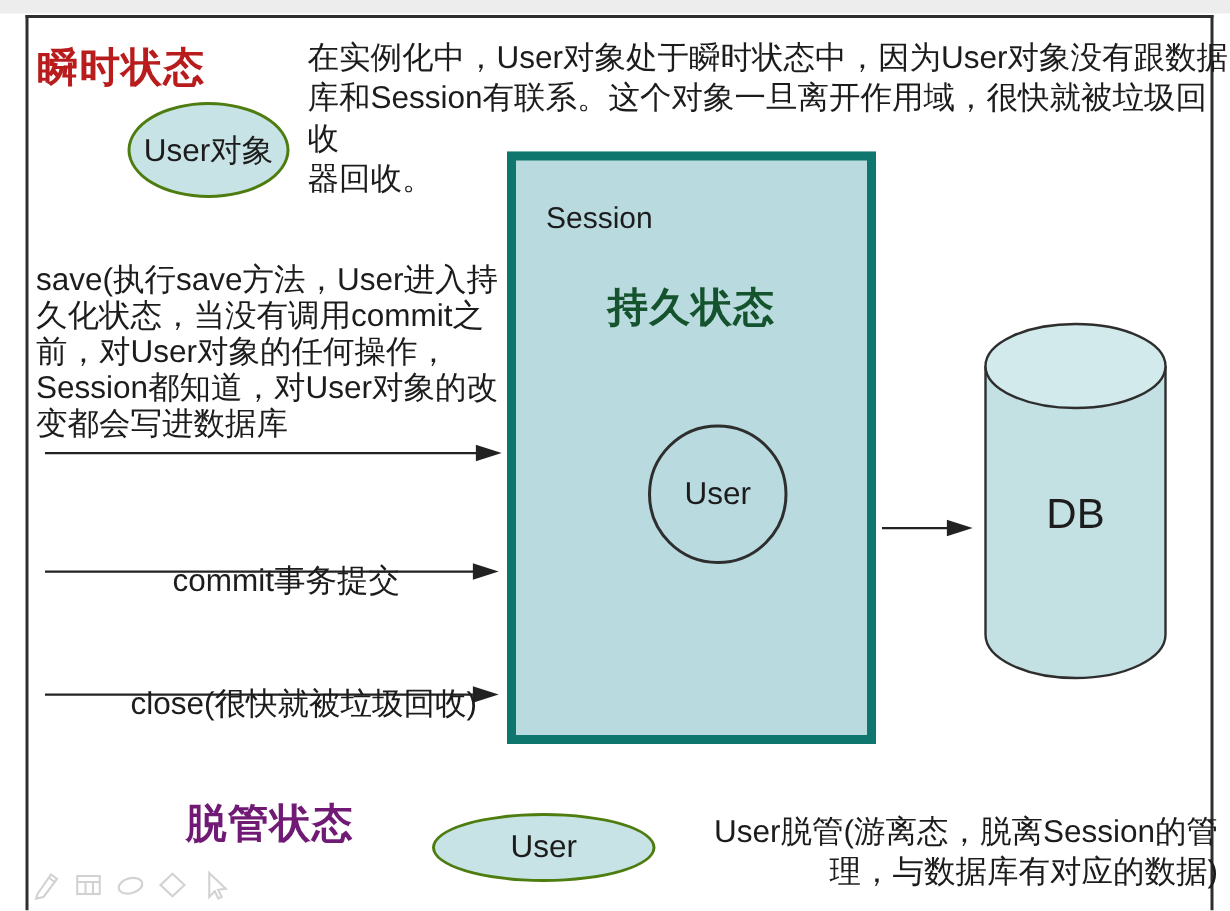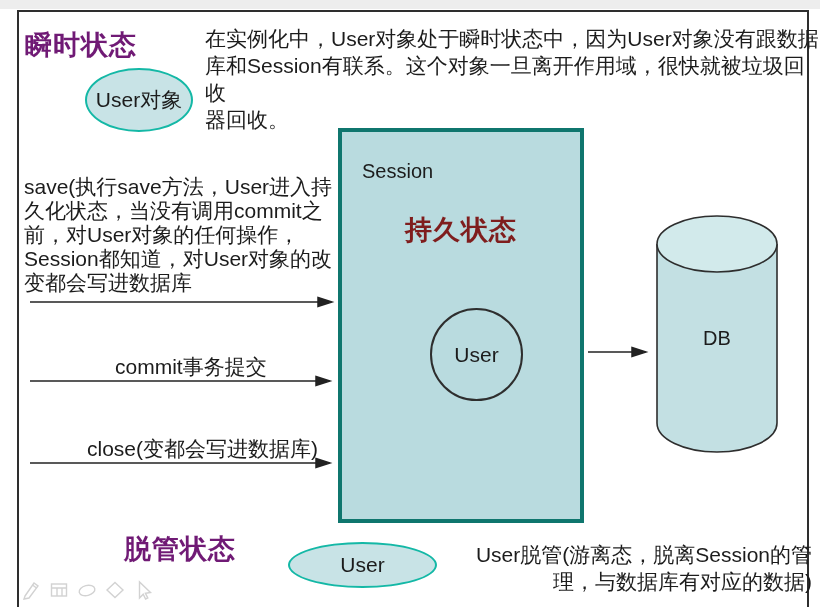--- a/index.html
+++ b/index.html
@@ -16,41 +16,41 @@
   .abs { position: absolute; }
 
   .title-magenta { font-weight: bold; font-size: 27px; letter-spacing: 1px; }
 
   .para { font-size: 21px; line-height: 27px; white-space: pre-line; }
   .para-tight { font-size: 21px; line-height: 24px; white-space: pre-line; }
 
   .shape-label { font-size: 21px; }
 
   .ellipse {
-    border: 2px solid #14b8a6; border-radius: 50%;
+    border: 2px solid #4d7c0f; border-radius: 50%;
     display: flex; align-items: center; justify-content: center;
   }
 
   .session-rect {
-    left: 338px; top: 128px; width: 246px; height: 395px;
-    border: 4px solid #0f766e;
+    left: 338px; top: 101px; width: 246px; height: 395px;
+    border: 6px solid #0f766e;
   }
   .session-label { position: absolute; left: 20px; top: 28px; font-size: 20px; }
   .persistent-title { position: absolute; left: 0; top: 80px; width: 100%; text-align: center; }
   .user-circle {
     position: absolute; left: 88px; top: 176px; width: 93px; height: 93px;
     border: 2px solid #2e2e2e; border-radius: 50%;
     display: flex; align-items: center; justify-content: center;
     background: transparent;
   }
 
   .db-wrap { left: 655px; top: 214px; width: 124px; height: 240px; }
-  .db-label { position: absolute; left: 0; top: 113px; width: 100%; text-align: center; font-size: 20px; }
+  .db-label { position: absolute; left: 0; top: 113px; width: 100%; text-align: center; font-size: 28px; }
 
-  .arrow-label { font-size: 21px; }
+  .arrow-label { font-size: 21px; margin-top: 20px; }
 
   .arrows-svg { position: absolute; left: 0; top: 0; width: 820px; height: 607px; pointer-events: none; }
 
   .toolbar { position: absolute; left: 20px; top: 579px; display: flex; gap: 6px; }
   .tool-icon { width: 22px; height: 22px; }
   .tool-icon svg { width: 22px; height: 22px; stroke: #d2d2d2; fill: none; stroke-width: 1.4; }
 </style>
 </head>
 <body>
 
@@ -64,43 +64,43 @@
     <polygon points="318,297.5 332,302 318,306.5"></polygon>
     <line x1="30" y1="381" x2="318" y2="381"></line>
     <polygon points="316,376.5 330,381 316,385.5"></polygon>
     <line x1="30" y1="463" x2="318" y2="463"></line>
     <polygon points="316,458.5 330,463 316,467.5"></polygon>
     <line x1="588" y1="352" x2="634" y2="352"></line>
     <polygon points="632,347.5 646,352 632,356.5"></polygon>
   </g>
 </svg>
 
-<div class="abs title-magenta" style="left:25px; top:27px; color:#701a75;">瞬时状态</div>
+<div class="abs title-magenta" style="left:25px; top:27px; color:#b91c1c;">瞬时状态</div>
 
 <div class="abs ellipse" style="left:85px; top:68px; width:108px; height:64px; background:#c8e3e6;">
   <span class="shape-label">User对象</span>
 </div>
 
 <div class="abs para" style="left:205px; top:25px; width:620px;">在实例化中，User对象处于瞬时状态中，因为User对象没有跟数据
 库和Session有联系。这个对象一旦离开作用域，很快就被垃圾回收
 器回收。</div>
 
 <div class="abs para-tight" style="left:24px; top:175px; width:330px;">save(执行save方法，User进入持
 久化状态，当没有调用commit之
 前，对User对象的任何操作，
 Session都知道，对User对象的改
 变都会写进数据库</div>
 
 <div class="abs arrow-label" style="left:115px; top:353px;">commit事务提交</div>
 
-<div class="abs arrow-label" style="left:87px; top:435px;">close(变都会写进数据库)</div>
+<div class="abs arrow-label" style="left:87px; top:435px;">close(很快就被垃圾回收)</div>
 
 <div class="abs session-rect" style="background:#b9dbdf;">
   <div class="session-label">Session</div>
-  <div class="persistent-title title-magenta" style="color:#7f1d1d;">持久状态</div>
+  <div class="persistent-title title-magenta" style="color:#14532d;">持久状态</div>
   <div class="user-circle">
     <span class="shape-label">User</span>
   </div>
 </div>
 
 <div class="abs db-wrap">
   <svg width="124" height="240" viewBox="0 0 124 240">
     <path d="M2,30 L2,209 A60,29 0 0 0 122,209 L122,30" fill="#c3e0e3" stroke="#2e2e2e" stroke-width="1.6"></path>
     <ellipse cx="62" cy="30" rx="60" ry="28" fill="#d2eaeb" stroke="#2e2e2e" stroke-width="1.6"></ellipse>
   </svg>

